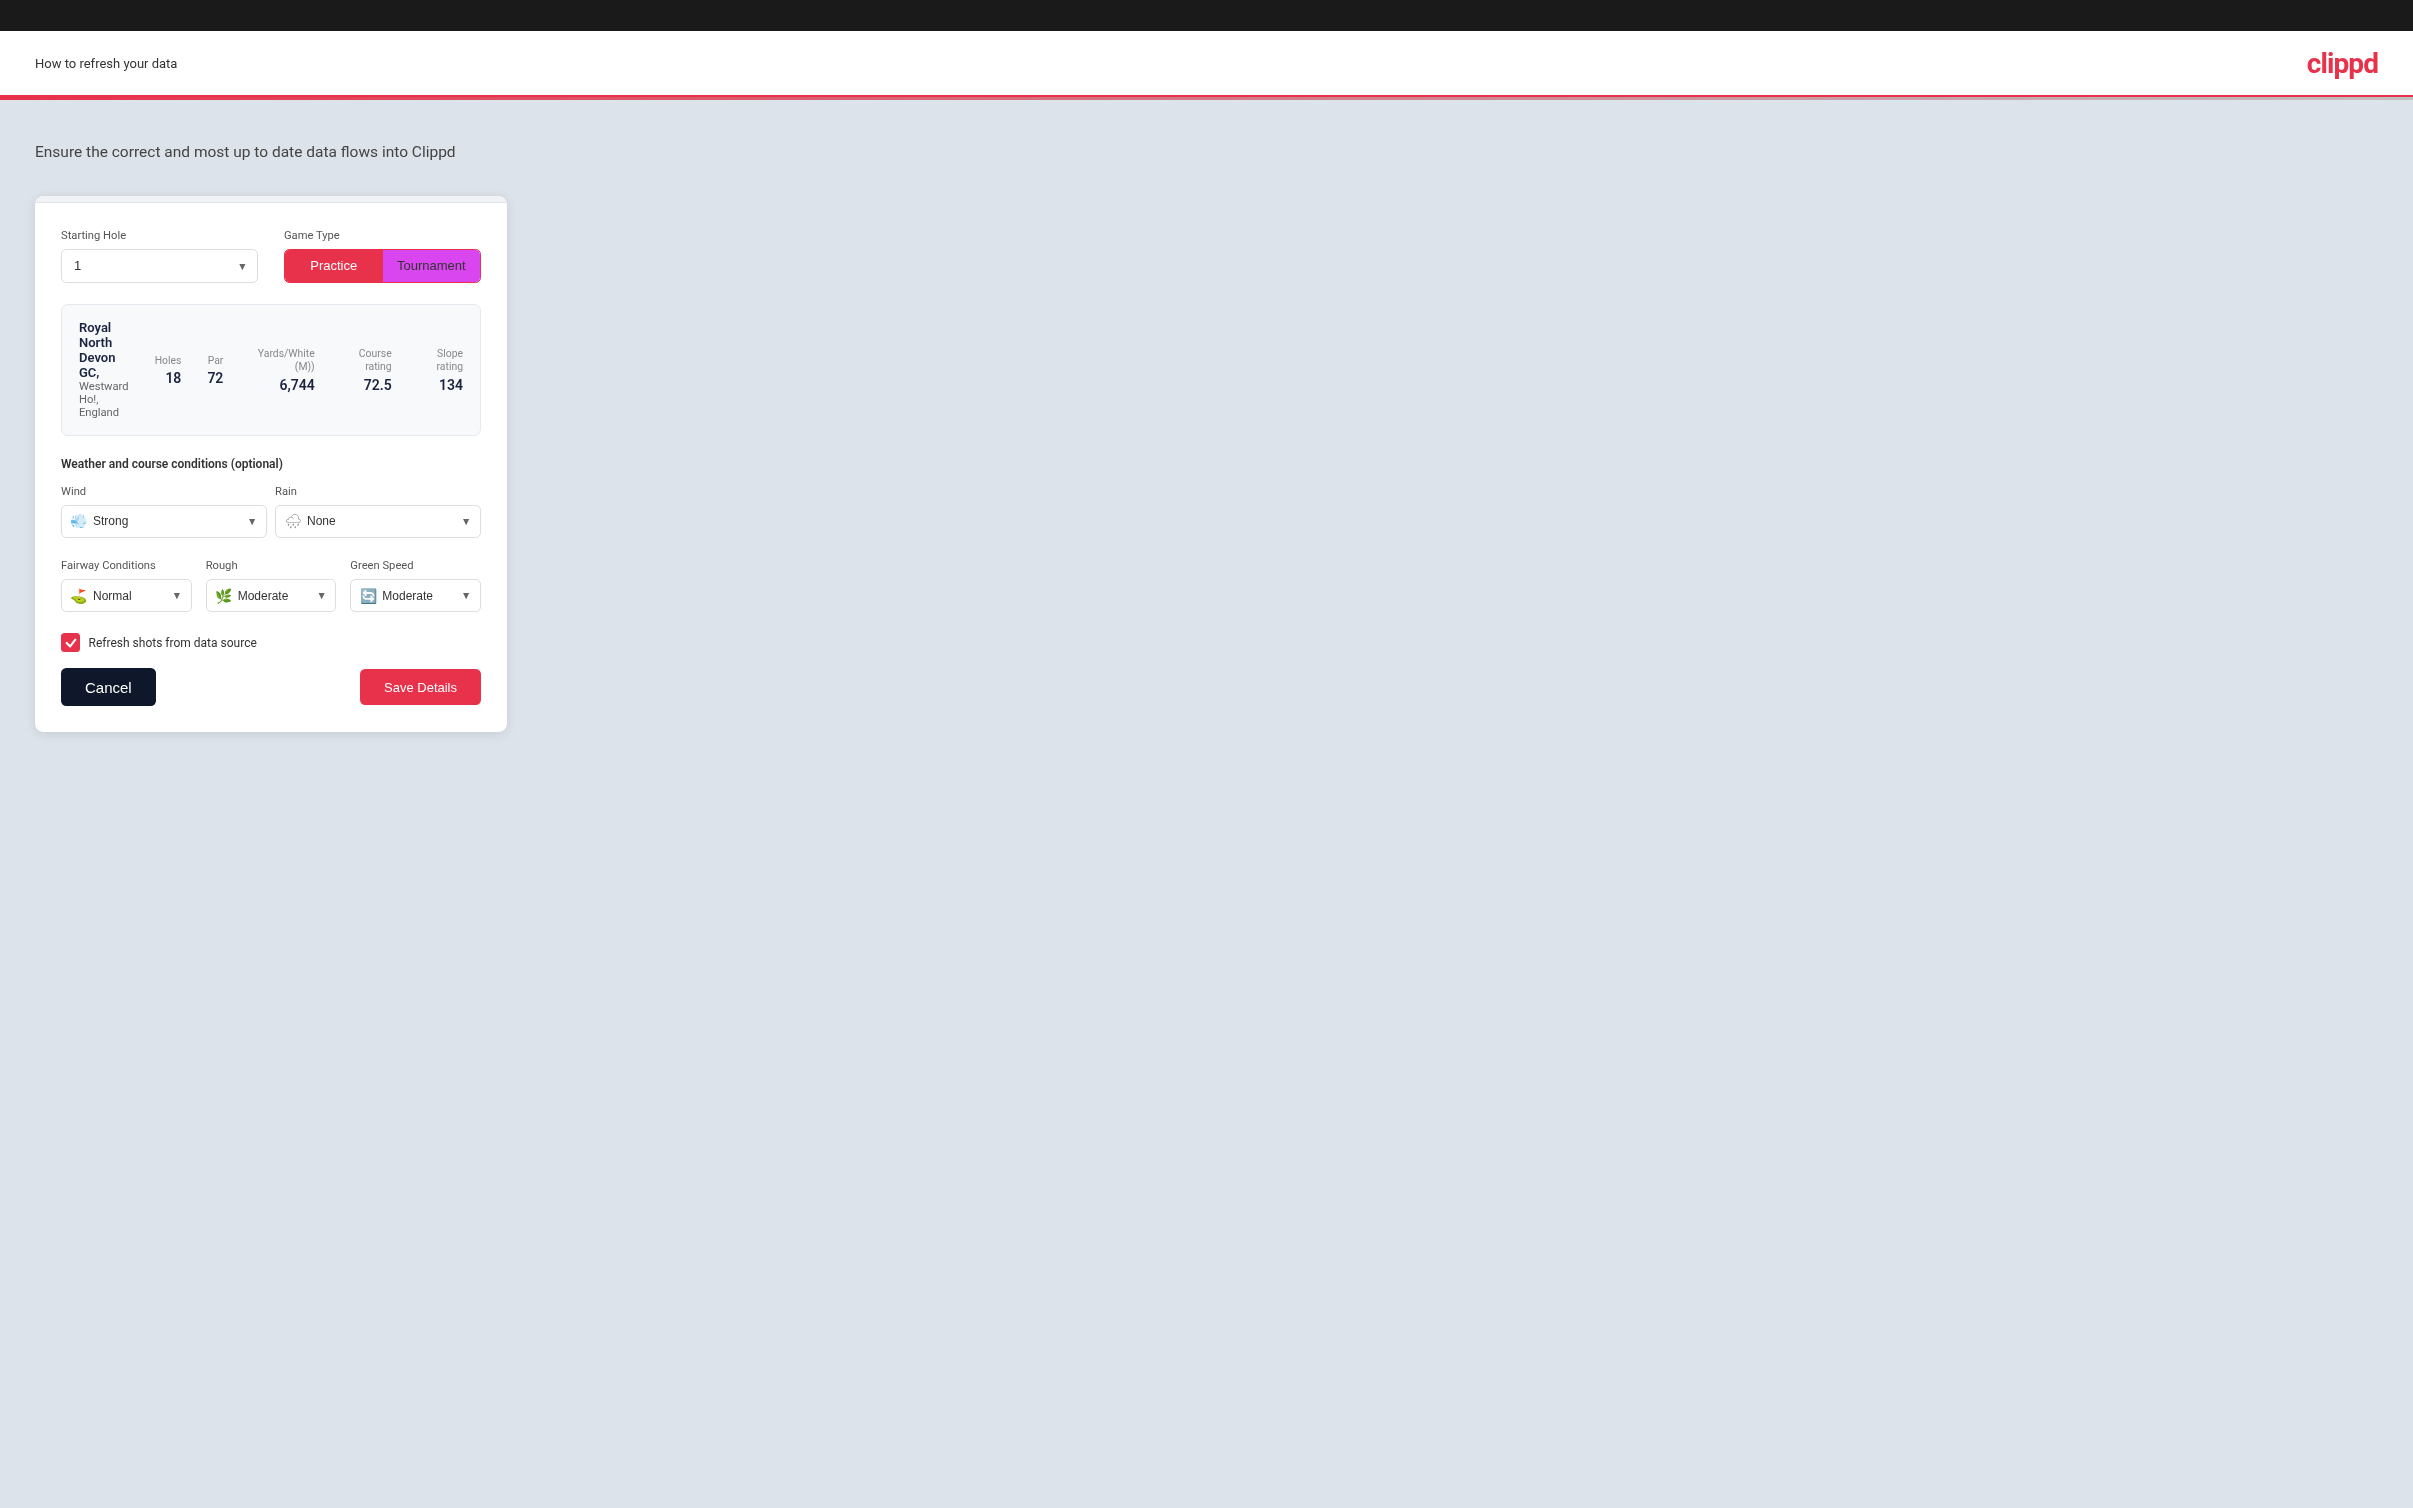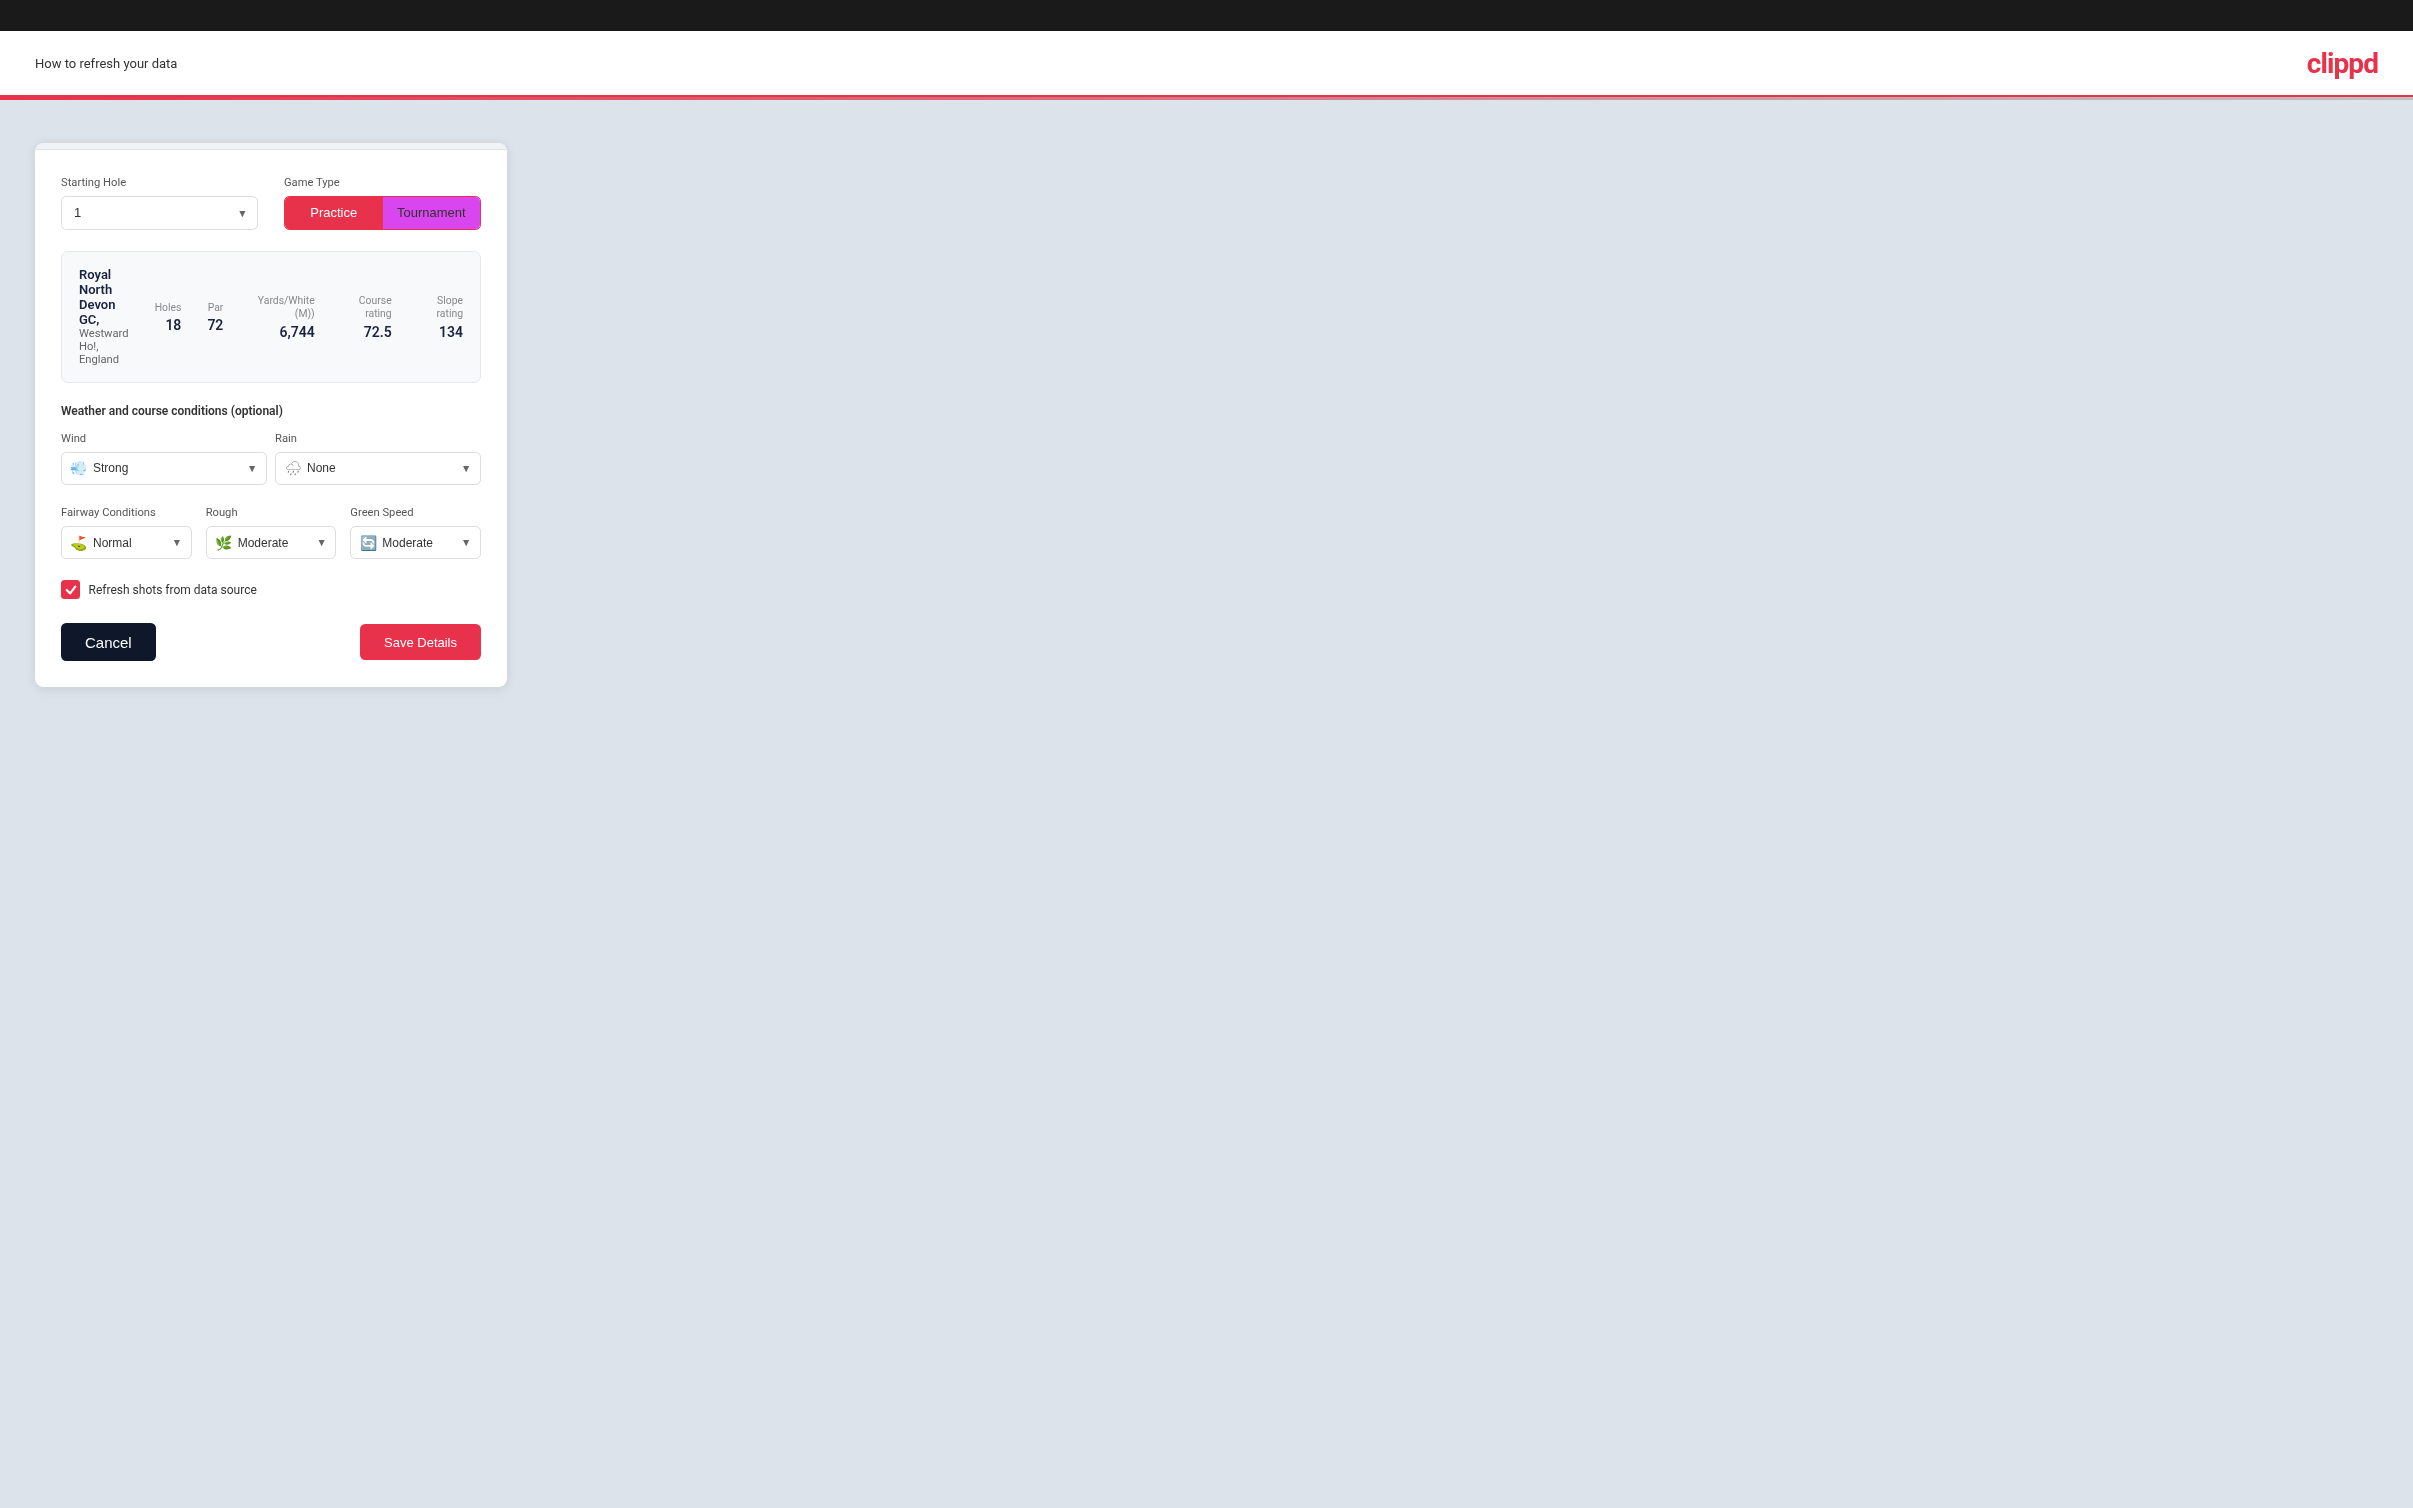--- a/index.html
+++ b/index.html
@@ -240,21 +240,21 @@
       right: 8.6px;
       font-size: 10.4px;
       color: #666;
       pointer-events: none;
     }
 
     .checkbox-row {
       display: flex;
       align-items: center;
       gap: 8.6px;
-      margin-bottom: 24px;
+      margin-bottom: 16px;
     }
 
     .checkbox-custom {
       width: 19px;
       height: 19px;
       background: #e8314a;
       border-radius: 3.5px;
       display: flex;
       align-items: center;
       justify-content: center;
@@ -323,20 +323,21 @@
 <div class="top-bar"></div>
 
 <div class="header">
   <span class="header-title">How to refresh your data</span>
   <span class="logo">clippd</span>
 </div>
 <div class="divider"></div>
 
 <div class="main-content">
 
+  <p class="page-subheading">Ensure the correct and most up to date data flows into Clippd</p>
 
   <div class="content-area">
 
     <div class="form-card">
 
       <div style="height:7px; background:#f0f2f5; border-bottom:0.9px solid #e0e3ea;"></div>
 
       <div class="form-card-inner">
 
         <div class="form-row">

